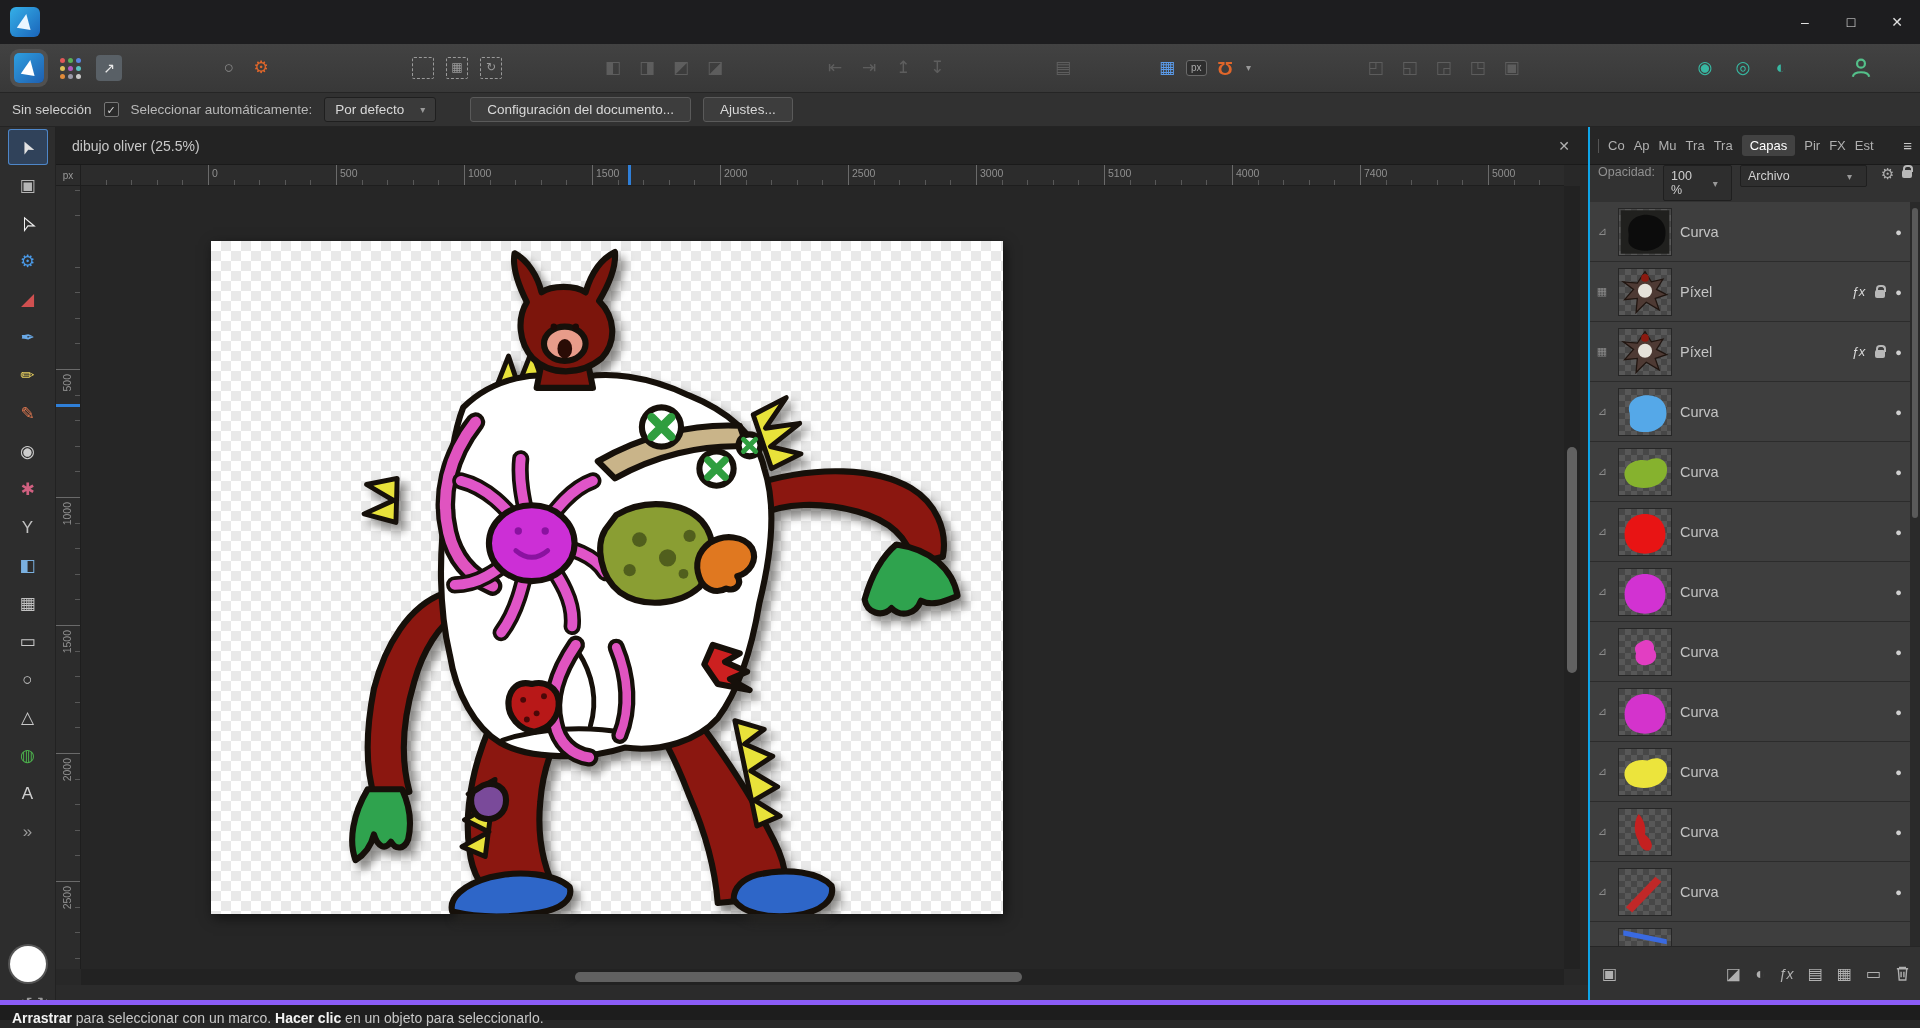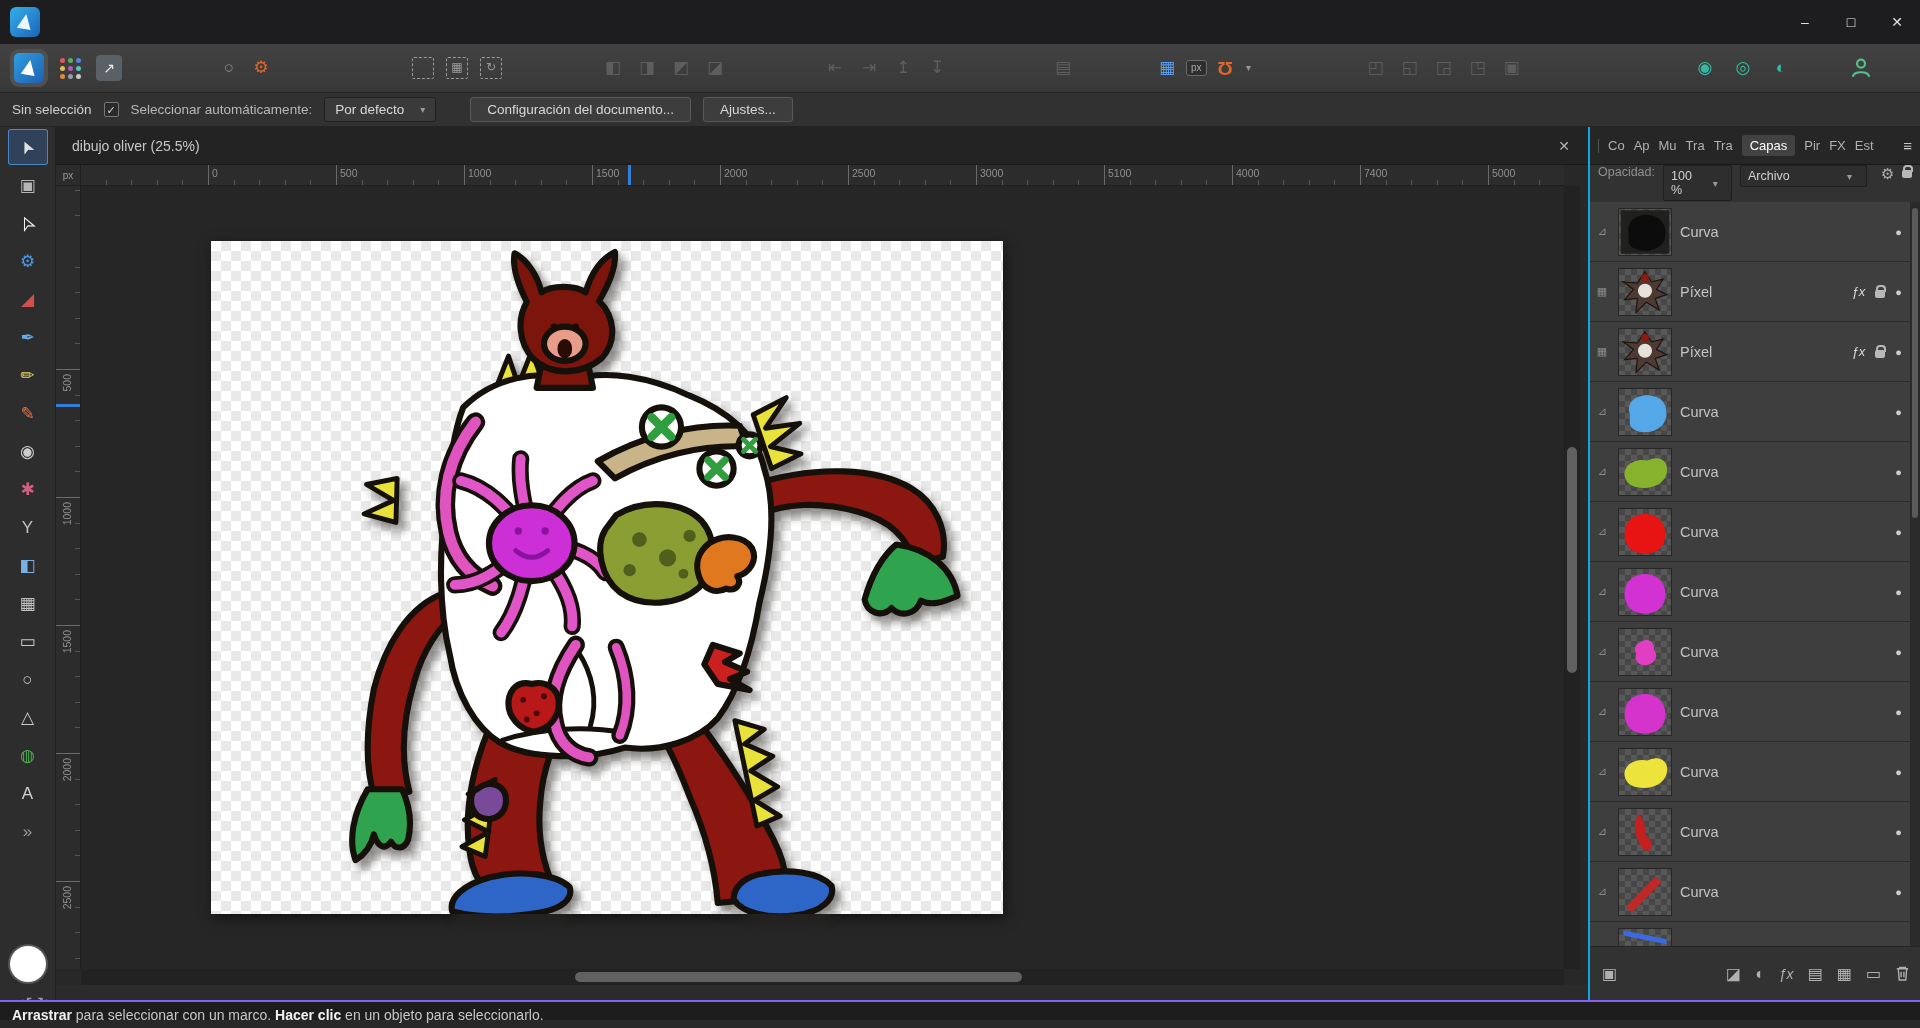--- a/index.html
+++ b/index.html
@@ -108,21 +108,21 @@
   .ldot{color:#cfcfcf;font-size:11px;}
   .lgutter{position:absolute;right:0;top:75px;width:10px;height:744px;background:#2a2a2a;}
   .lgutter .thumb{position:absolute;left:2px;top:6px;width:6px;height:310px;background:#5a5a5a;border-radius:3px;}
   .pfooter{position:absolute;left:0;bottom:0;width:332px;height:54px;border-top:1px solid #262626;display:flex;align-items:center;padding:0 12px;background:#323232;}
   .pficon{color:#b0b0b0;font-size:16px;margin-left:14px;display:inline-flex;align-items:center;}
   .pficon.first{margin-left:0;}
   .pfright{margin-left:auto;display:flex;align-items:center;}
   .pffx{font-style:italic;font-size:14px;}
 
   
-  .statusbar{position:absolute;left:0;top:1000px;width:1920px;height:20px;background:#1d1d1d;border-top:2px solid #8b5cf6;font-size:14px;line-height:27px;padding-left:12px;color:#c8c8c8;}
+  .statusbar{position:absolute;left:0;top:1000px;width:1920px;height:20px;background:#1d1d1d;border-top:5px solid #8b5cf6;font-size:14px;line-height:27px;padding-left:12px;color:#c8c8c8;}
   .statusbar b{color:#f2f2f2;}
 </style>
 </head>
 <body>
 
 <div class="app">
 
   <div class="titlebar">
     <div class="appicon">
         <i></i>

